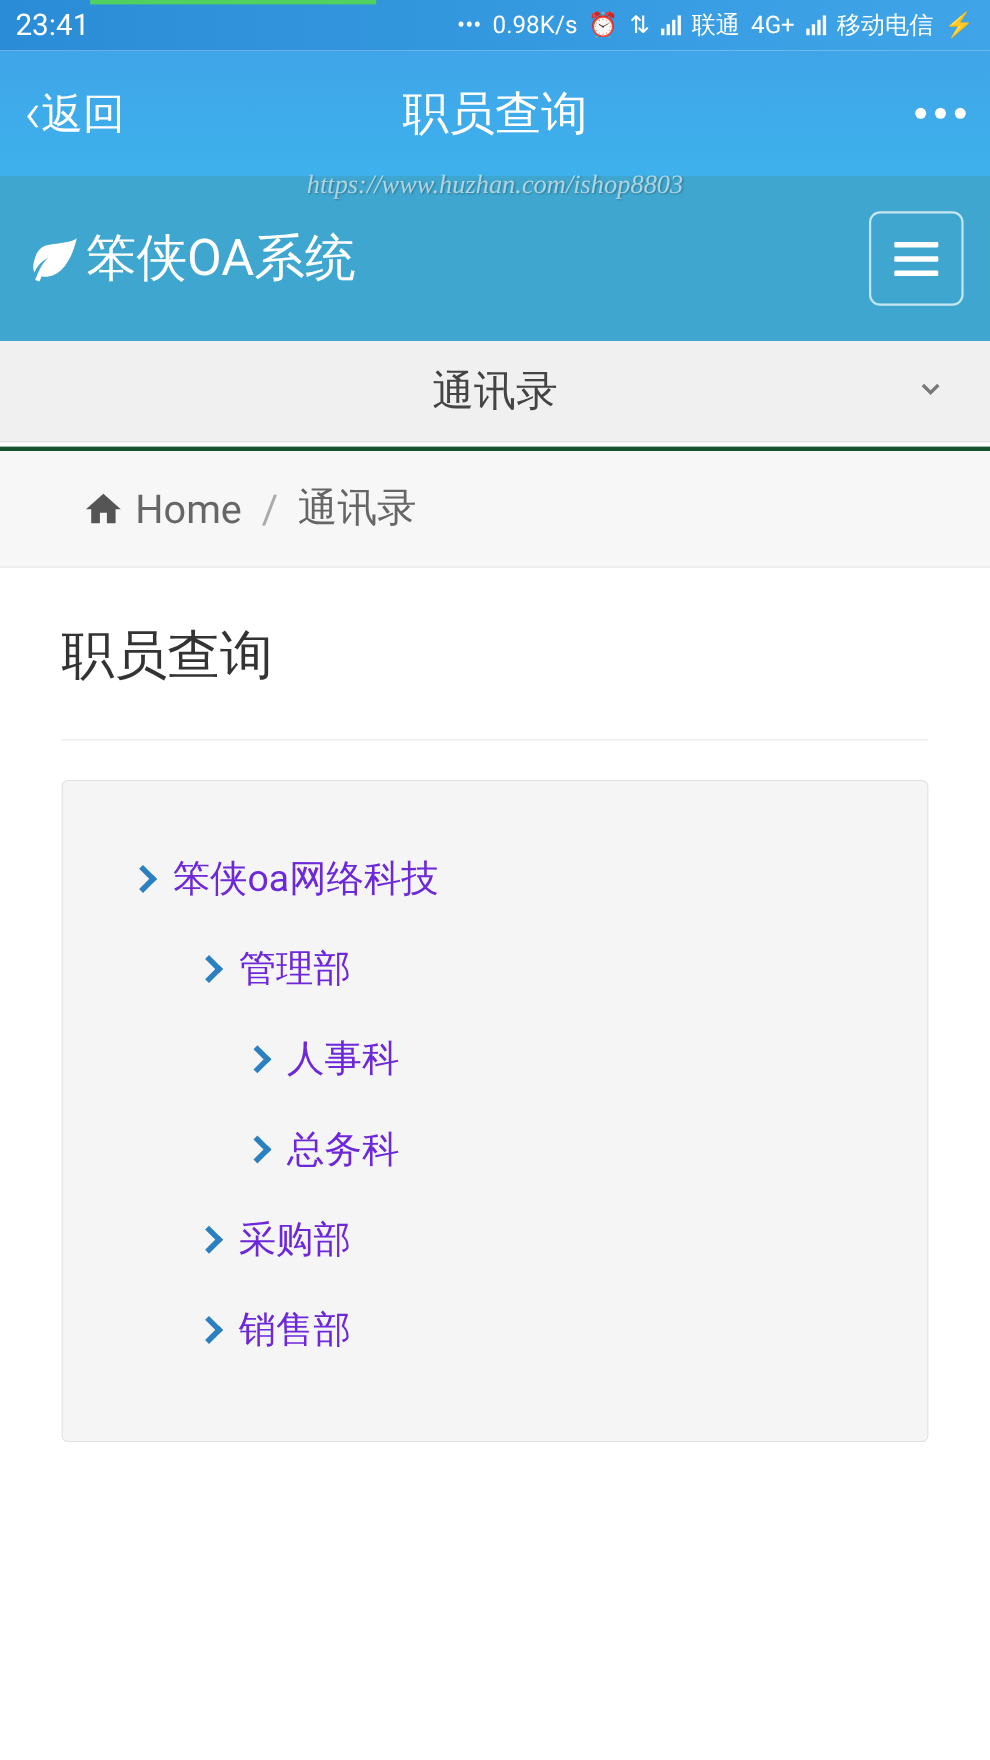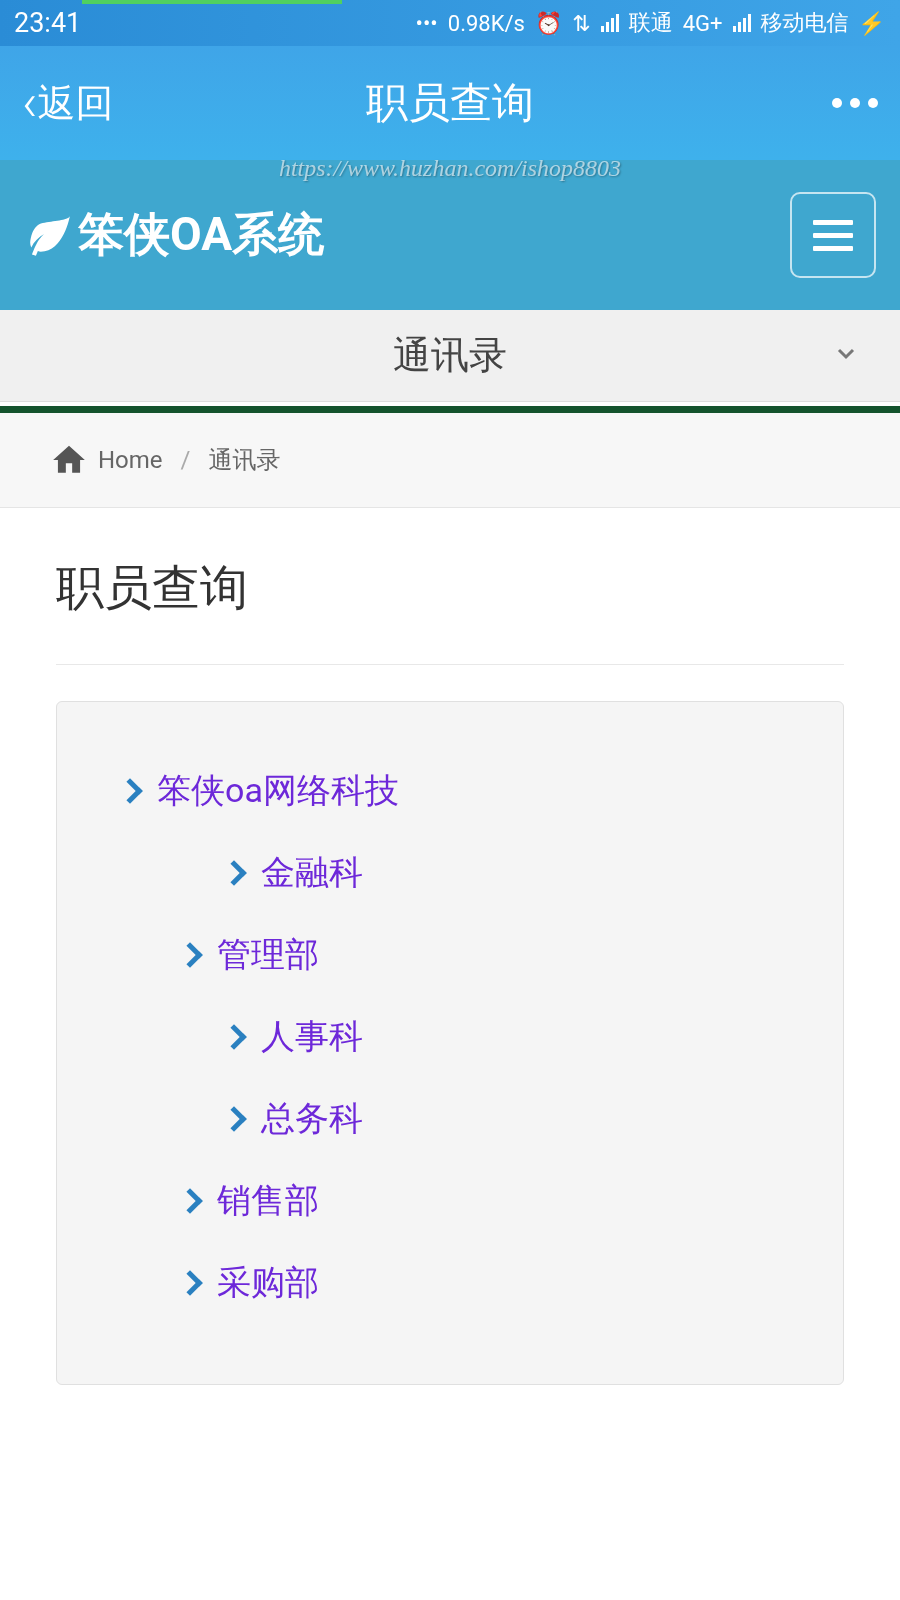--- a/index.html
+++ b/index.html
@@ -104,21 +104,21 @@
       display: flex;
       align-items: center;
       padding: 0 24px;
       color: #ffffff;
     }
     .app-logo {
       display: flex;
       align-items: center;
       gap: 4px;
       font-size: 46px;
-      font-weight: 700;
+      font-weight: 400;
     }
     .leaf-icon {
       width: 50px;
       height: 50px;
     }
     .hamburger-btn {
       margin-left: auto;
       width: 86px;
       height: 86px;
       border: 2px solid rgba(255,255,255,0.7);
@@ -151,28 +151,28 @@
     .dropdown-chevron {
       position: absolute;
       right: 42px;
       font-size: 28px;
       color: #888888;
     }
     
     
     .breadcrumb-section {
       background: #f7f7f7;
-      padding: 28px 50px;
+      padding: 28px 75px;
       display: flex;
       align-items: center;
       gap: 18px;
-      font-size: 24px;
+      font-size: 36px;
       color: #666666;
       border-bottom: 1px solid #e5e5e5;
-      border-top: 7px solid #14532d;
+      border-top: 4px solid #14532d;
       margin-top: 4px;
     }
     .breadcrumb-home {
       display: flex;
       align-items: center;
       gap: 10px;
     }
     .breadcrumb-sep {
       color: #aaaaaa;
     }
@@ -320,38 +320,34 @@
 
 <div class="content">
   <h1 class="content-title">职员查询</h1>
   <div class="content-divider"></div>
 
   <div class="tree-panel">
     <div class="tree-item level-0">
       <span class="chev"></span>
       <span>笨侠oa网络科技</span>
     </div>
+    <div class="tree-item level-1">
+      <span class="chev"></span>
+      <span>管理部</span>
+    </div>
     <div class="tree-item level-2">
       <span class="chev"></span>
-      <span>金融科</span>
+      <span>人事科</span>
+    </div>
+    <div class="tree-item level-2">
+      <span class="chev"></span>
+      <span>总务科</span>
     </div>
     <div class="tree-item level-1">
       <span class="chev"></span>
-      <span>管理部</span>
-    </div>
-    <div class="tree-item level-2">
-      <span class="chev"></span>
-      <span>人事科</span>
-    </div>
-    <div class="tree-item level-2">
-      <span class="chev"></span>
-      <span>总务科</span>
+      <span>采购部</span>
     </div>
     <div class="tree-item level-1">
       <span class="chev"></span>
       <span>销售部</span>
     </div>
-    <div class="tree-item level-1">
-      <span class="chev"></span>
-      <span>采购部</span>
-    </div>
   </div>
 </div>
 
 </body></html>

